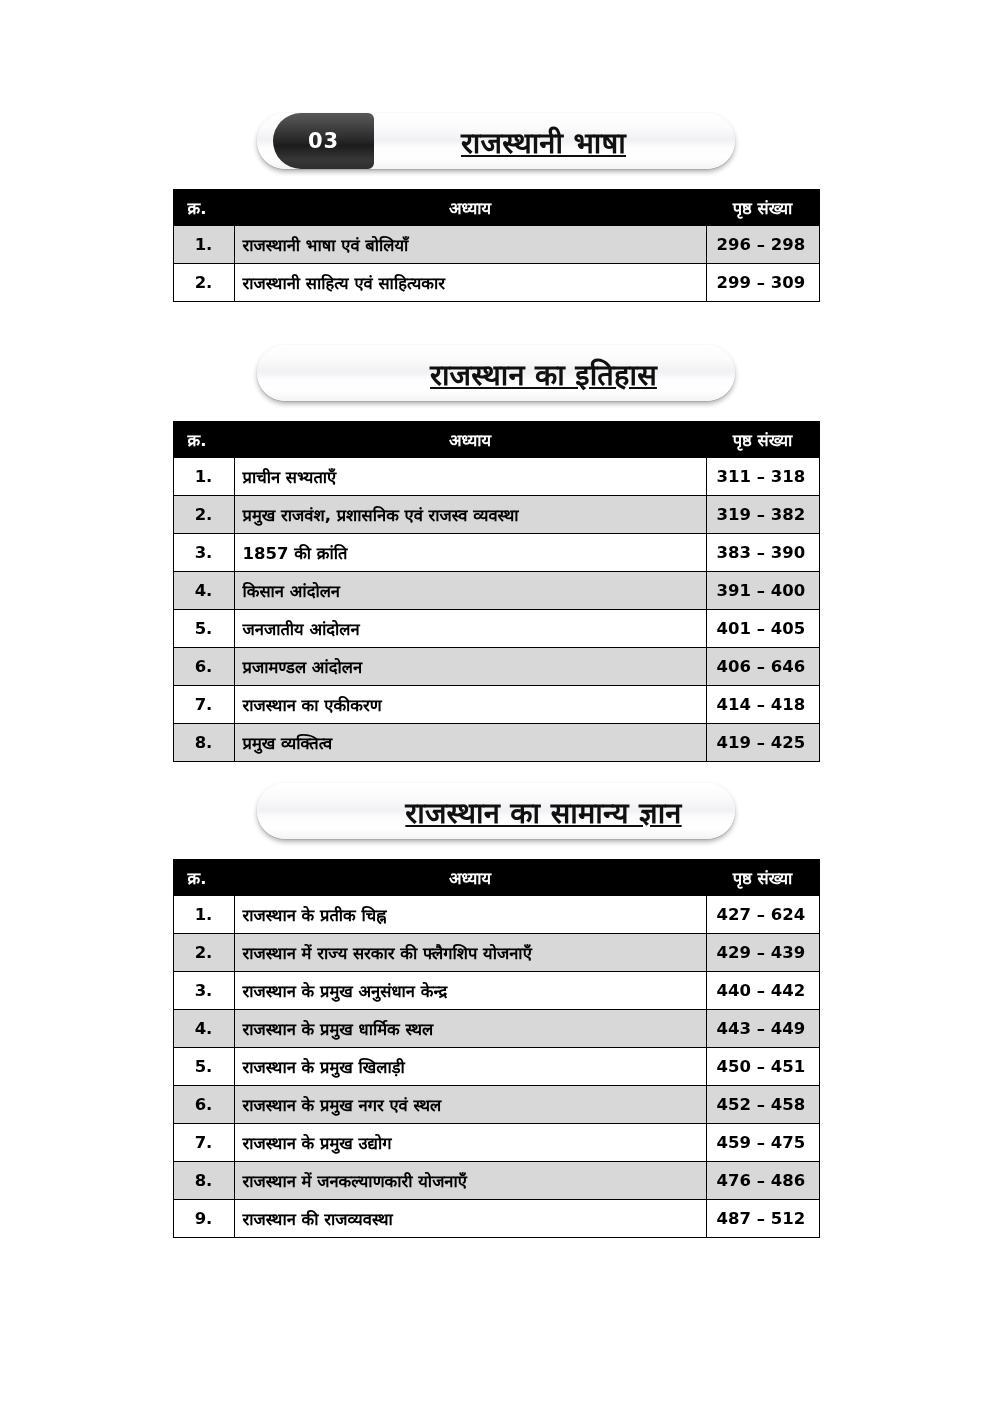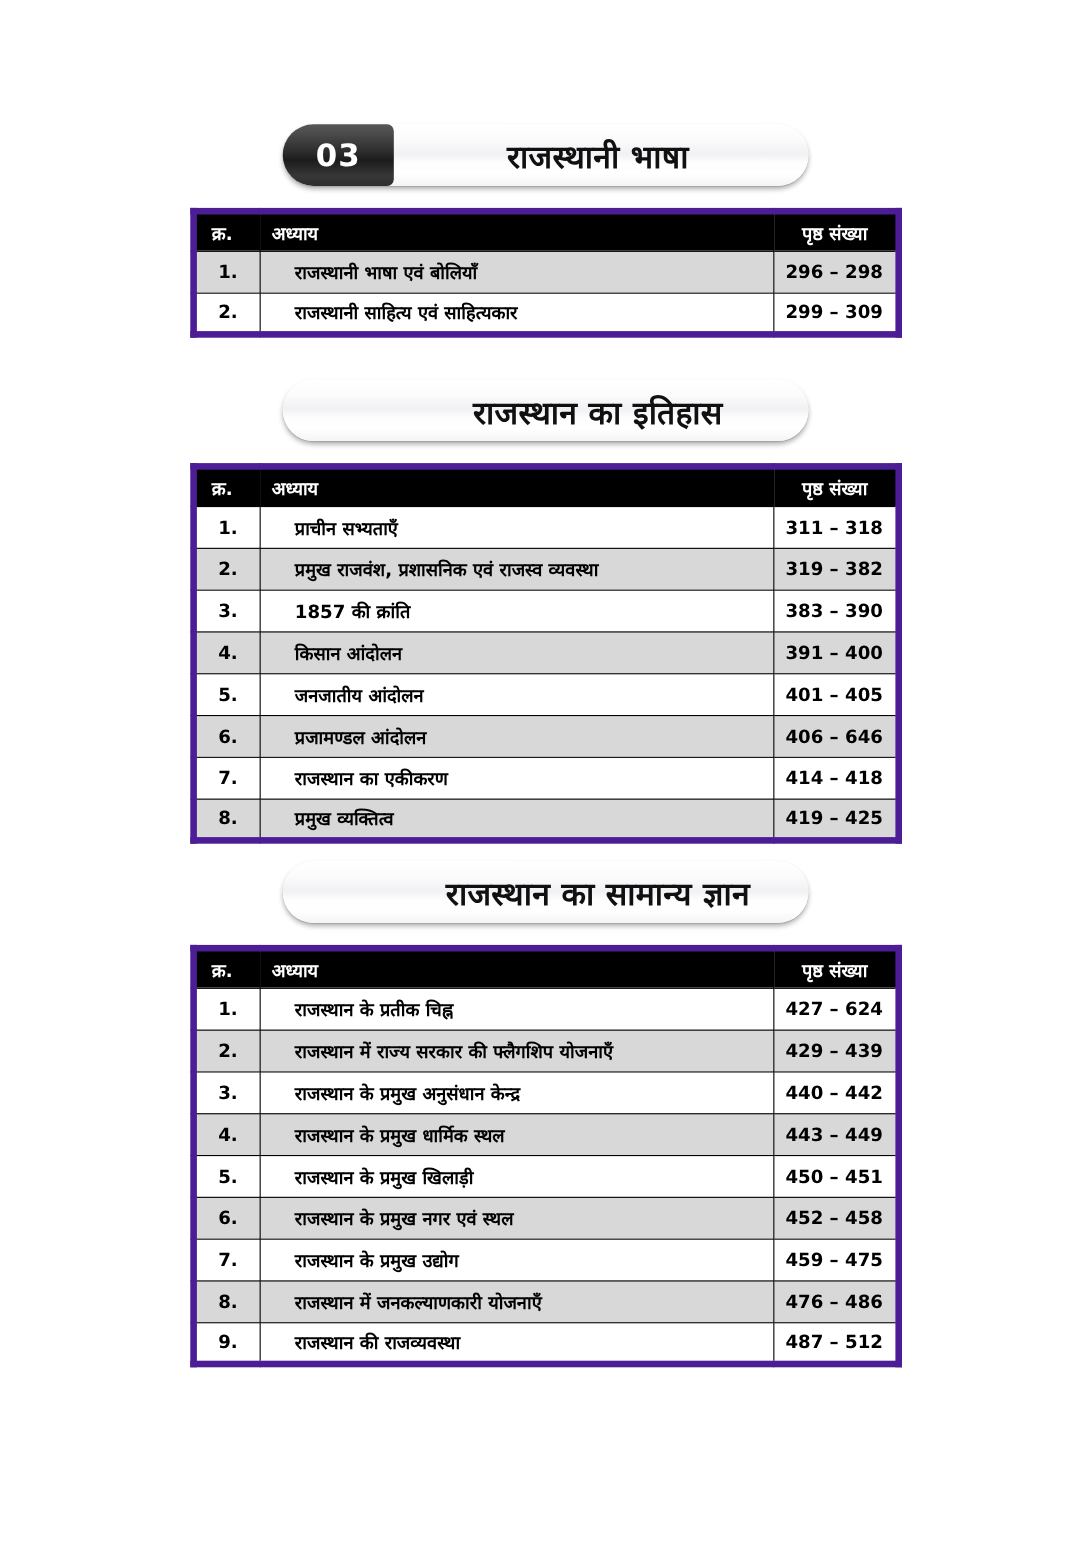--- a/index.html
+++ b/index.html
@@ -50,37 +50,37 @@
         #ffffff 80%,
         #f4f4f6 100%);
     box-shadow: 0 3px 5px rgba(0,0,0,0.30), 0 1px 1px rgba(0,0,0,0.12);
     display: flex;
     align-items: center;
     box-sizing: border-box;
   }
 
   .banner-num {
     position: absolute;
-    left: 0;
+    left: 16px;
     top: 0;
     width: 101px;
     height: 56px;
     border-radius: 28px 6px 6px 28px;
     background: linear-gradient(to bottom,
         #585858 0%,
         #4a4a4a 16%,
         #2b2b2b 46%,
         #1c1c1c 58%,
         #373737 84%,
         #2e2e2e 100%);
     display: flex;
     align-items: center;
     justify-content: center;
     color: #ffffff;
-    font-size: 28px;
+    font-size: 21px;
     font-weight: bold;
     letter-spacing: 1px;
     font-family: "DejaVu Sans", "Liberation Sans", sans-serif;
   }
 
   .banner-title {
     position: absolute;
     left: 101px;
     right: 0;
     top: 0;
@@ -88,60 +88,61 @@
     display: flex;
     align-items: center;
     justify-content: center;
     font-size: 29px;
     font-weight: bold;
     color: #101010;
     font-family: "DejaVu Sans", "Liberation Sans", sans-serif;
     letter-spacing: 0.2px;
     padding-right: 6px;
     box-sizing: border-box;
+    text-decoration: underline;
   }
 
   
   .toc-table {
     border-collapse: collapse;
     width: 647px;
     margin: 0 auto;
     table-layout: fixed;
-    border: 6px solid #4c1d95;
+    border: 1px solid #4c1d95;
   }
 
   .toc-table th,
   .toc-table td {
     border: 1px solid #000000;
     font-family: "DejaVu Sans", "Liberation Sans", sans-serif;
     font-weight: bold;
     box-sizing: border-box;
   }
 
   .toc-table thead th {
     background: #000000;
     color: #ffffff;
     font-size: 16.5px;
     height: 36px;
     padding: 2px 10px;
     border-color: #000000;
     border-bottom: 1px solid #000000;
   }
   .toc-table thead th.c-sr    { text-align: left;   width: 61px; padding-left: 14px; }
-  .toc-table thead th.c-chap  { text-align: left; font-family: Liberation Serif, serif; }
+  .toc-table thead th.c-chap  { text-align: center; font-family: Liberation Serif, serif; }
   .toc-table thead th.c-page  { text-align: center; width: 113px; }
 
   .toc-table tbody td {
     font-size: 16.5px;
     color: #000000;
     height: 38px;
     padding: 2px 10px;
   }
   .toc-table tbody td.c-sr   { text-align: center; width: 61px; }
-  .toc-table tbody td.c-chap { text-align: left;   padding-left: 31px; }
+  .toc-table tbody td.c-chap { text-align: left;   padding-left: 8px; }
   .toc-table tbody td.c-page { text-align: left; width: 113px; }
 
   .toc-table tbody tr.shade td { background: #d8d8d8; }
   .toc-table tbody tr.plain td { background: #ffffff; }
 
   
   #sec-0 { top: 113px; }
   #sec-1 { top: 345px; }
   #sec-2 { top: 783px; }
 

